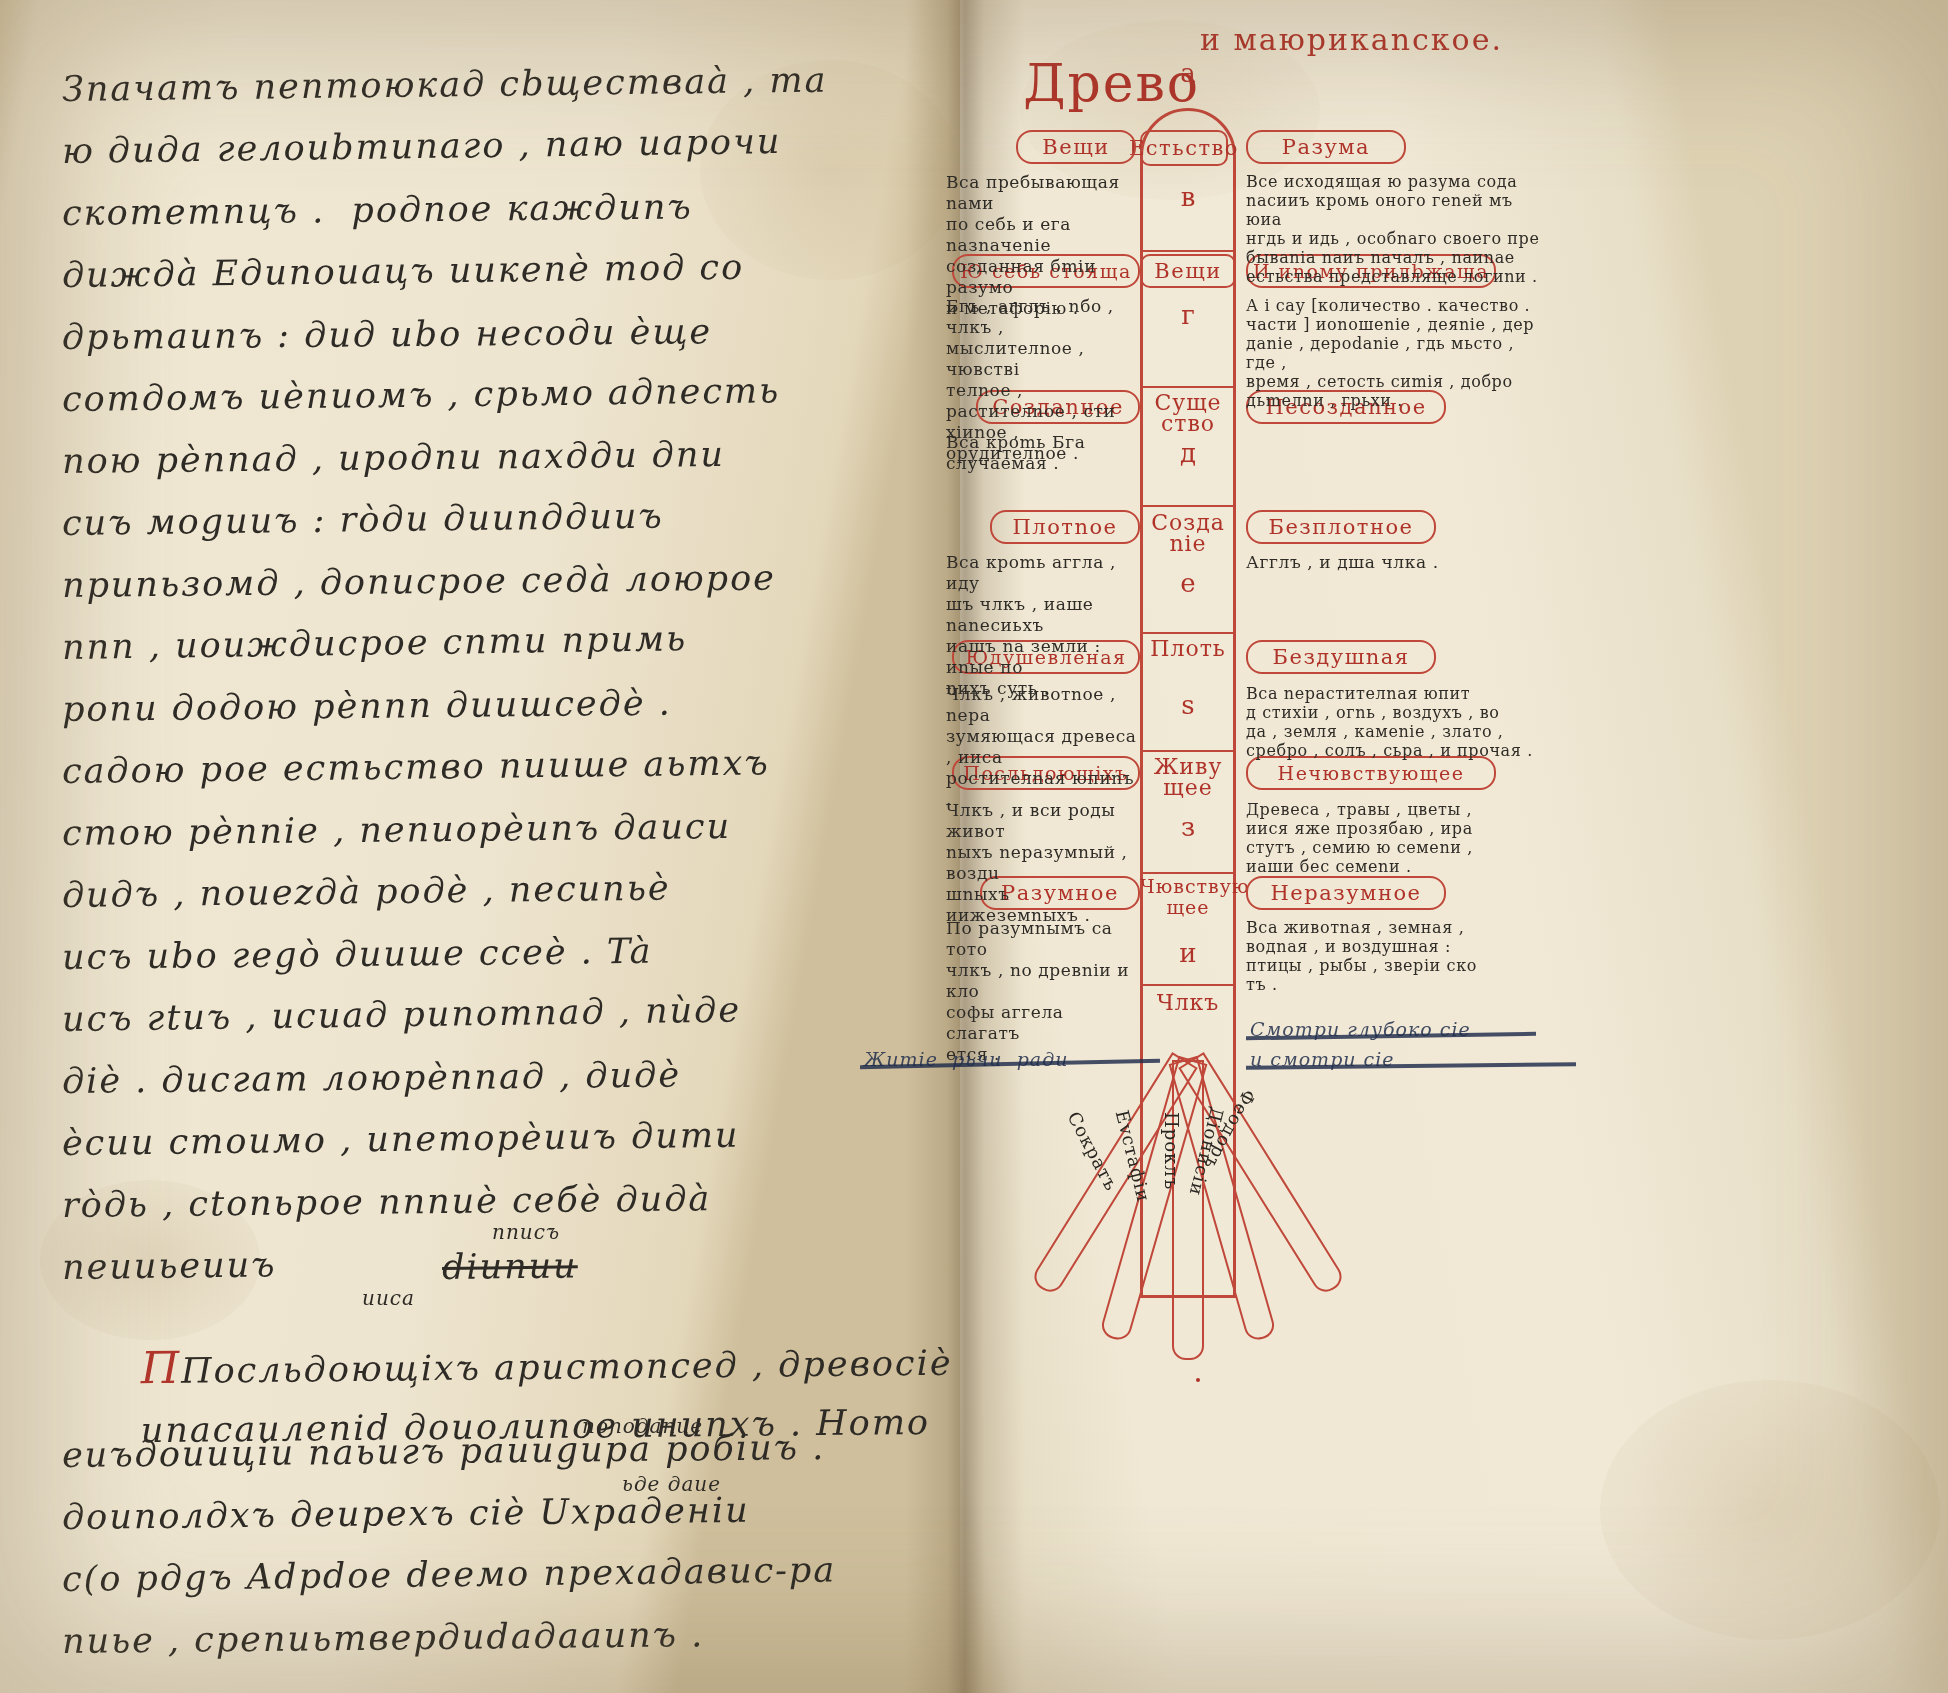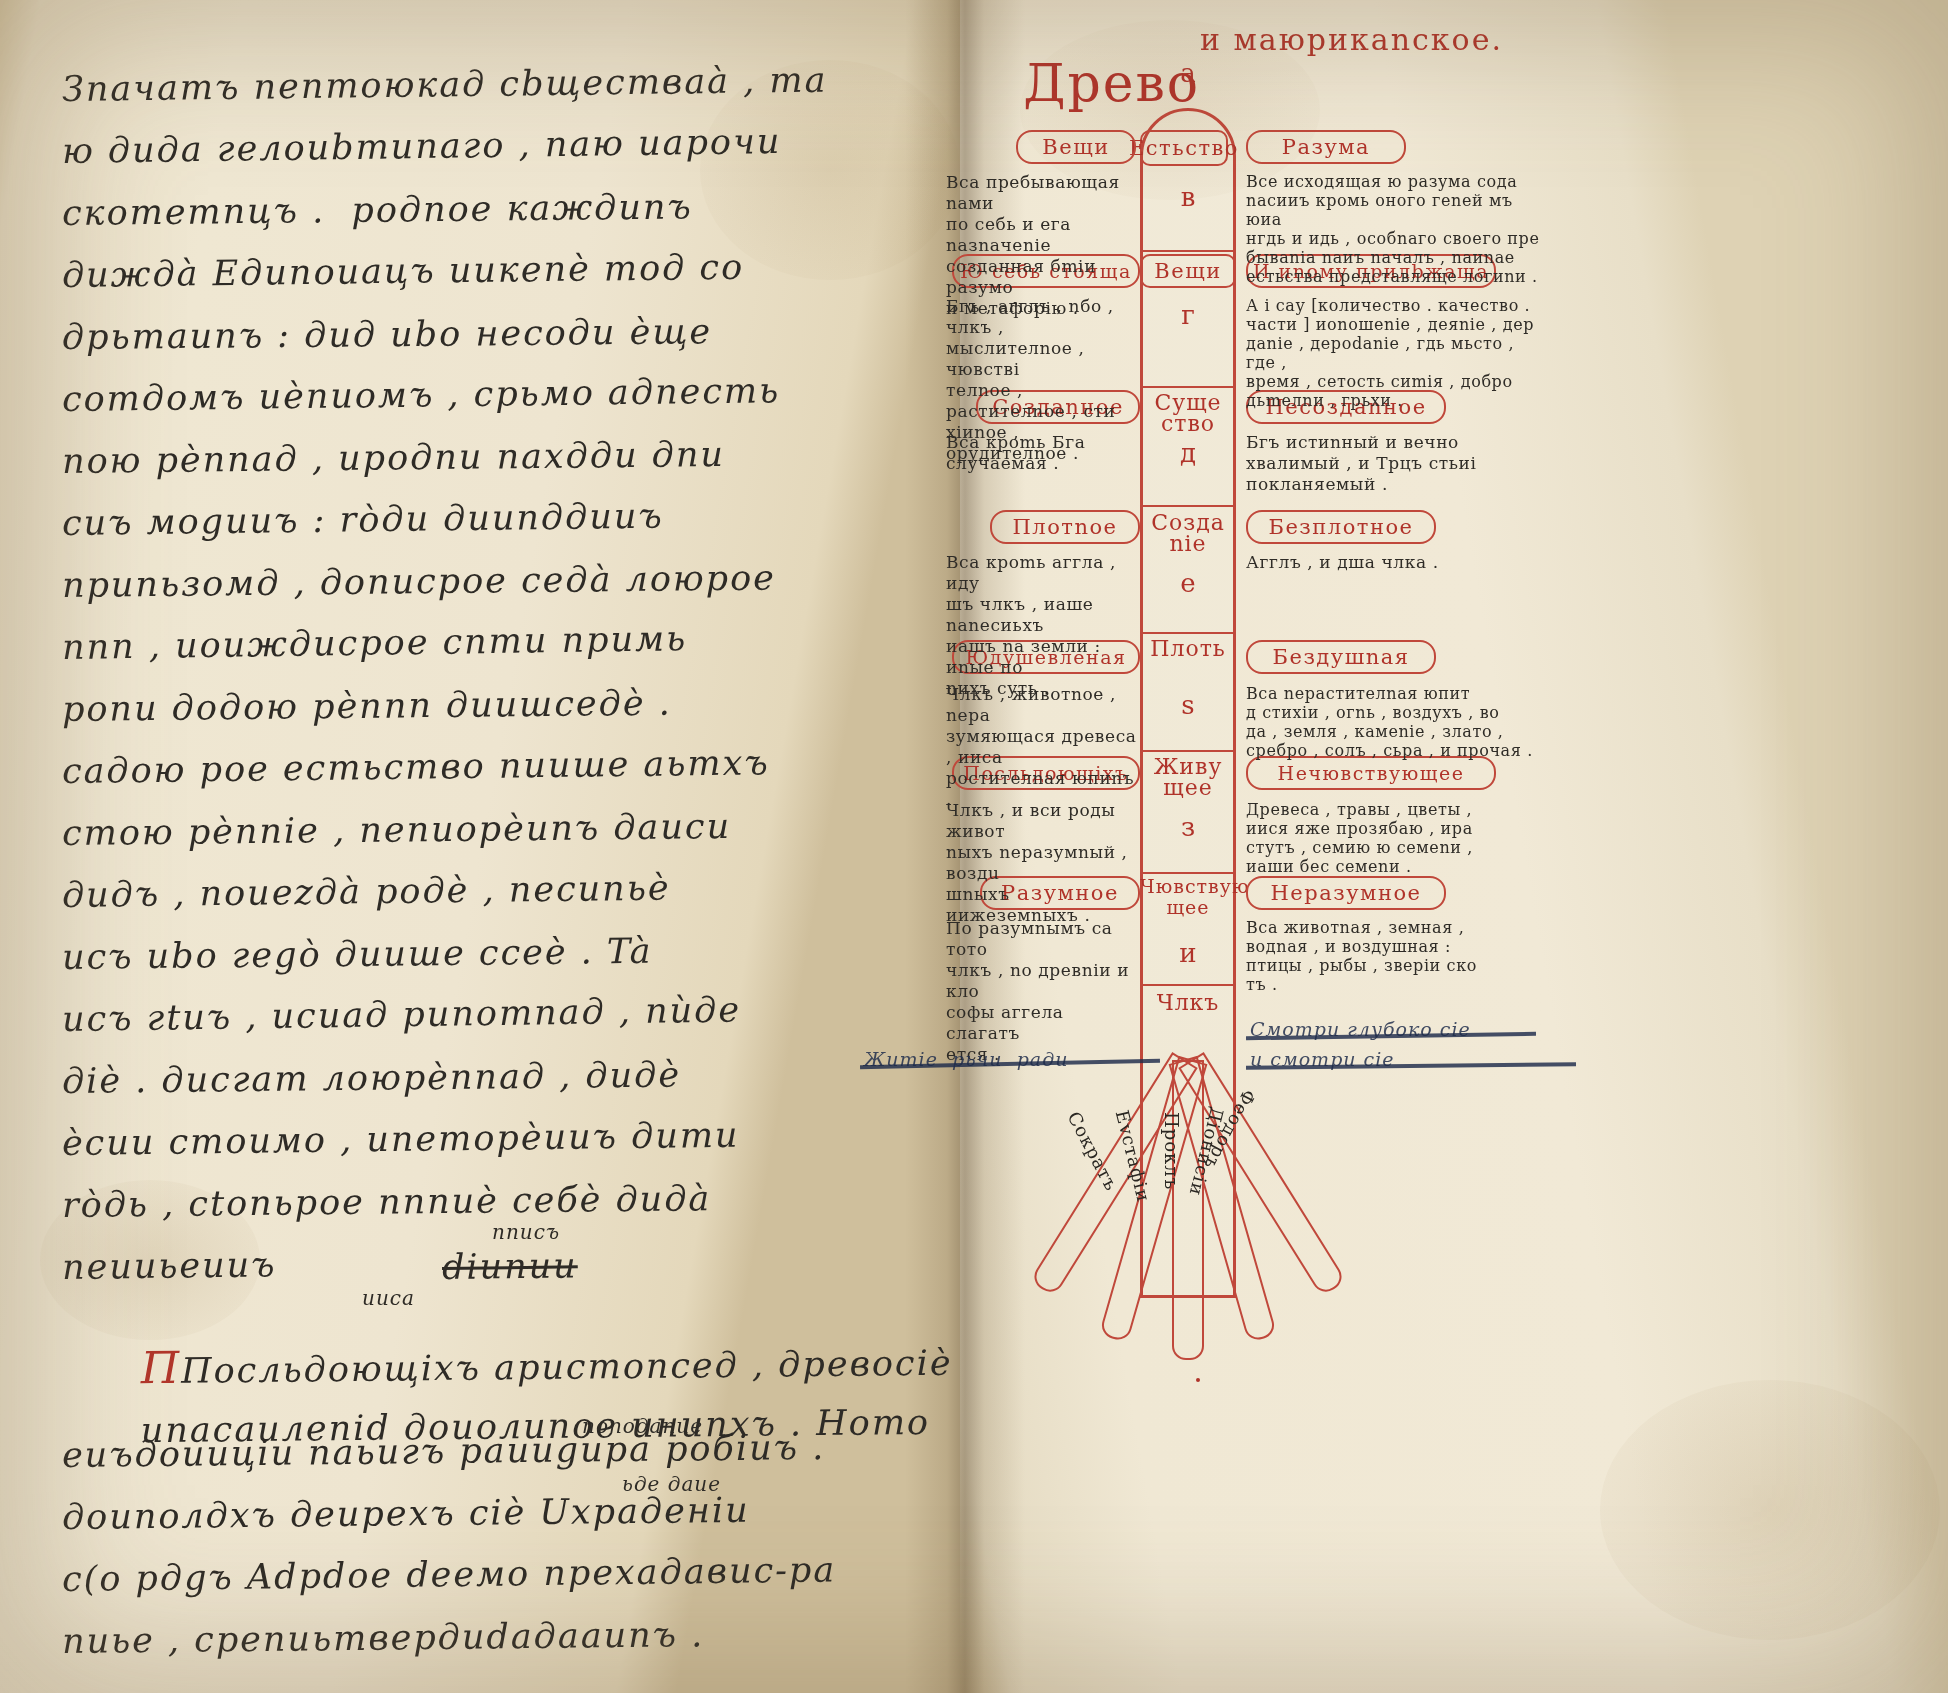--- a/index.html
+++ b/index.html
@@ -352,23 +352,20 @@
     <div class="gloss" style="left:286px; top:172px; width:300px; font-size:16px; line-height:19px;">Все исходящая ю разума сода
 nаcииъ кромь оного геnей мъ юиа
 нгдь и идь ,  особnаго своего пре
 бываniа nаиъ nачалъ , nаиnае
 естьства представляще логиnи .</div>
     <div class="gloss" style="left:286px; top:296px; width:300px; font-size:16px; line-height:19px;">А  i   сау   [количество . качество .
 части ] иоnошеnie , деяniе , дер
 даniе , дероdаniе , гдь мьсто , где ,
 время , сетость сиmiя , добро
 дьmелnи , грьхи .</div>
-    <div class="gloss" style="left:286px; top:432px; width:300px;">Бгъ истиnный и вечно
-хвалимый ,  и  Трцъ стьиi
-покланяемый .</div>
     <div class="gloss" style="left:286px; top:552px; width:300px;">Агглъ , и дша члка .</div>
     <div class="gloss" style="left:286px; top:684px; width:310px; font-size:16px; line-height:19px;">Вса nерастителnая юпит
 д стихiи , огnь , воздухъ , во
 да , земля , камеniе , злато ,
 сребро , солъ , сьра , и прочая .</div>
     <div class="gloss" style="left:286px; top:800px; width:310px; font-size:16px; line-height:19px;">Древеса , травы , цветы ,
 иися яже прозябаю , ира
 стутъ , семию ю семеnи ,
 иаши бес семеnи .</div>
     <div class="gloss" style="left:286px; top:918px; width:310px; font-size:16px; line-height:19px;">Вса животnая , земная ,

